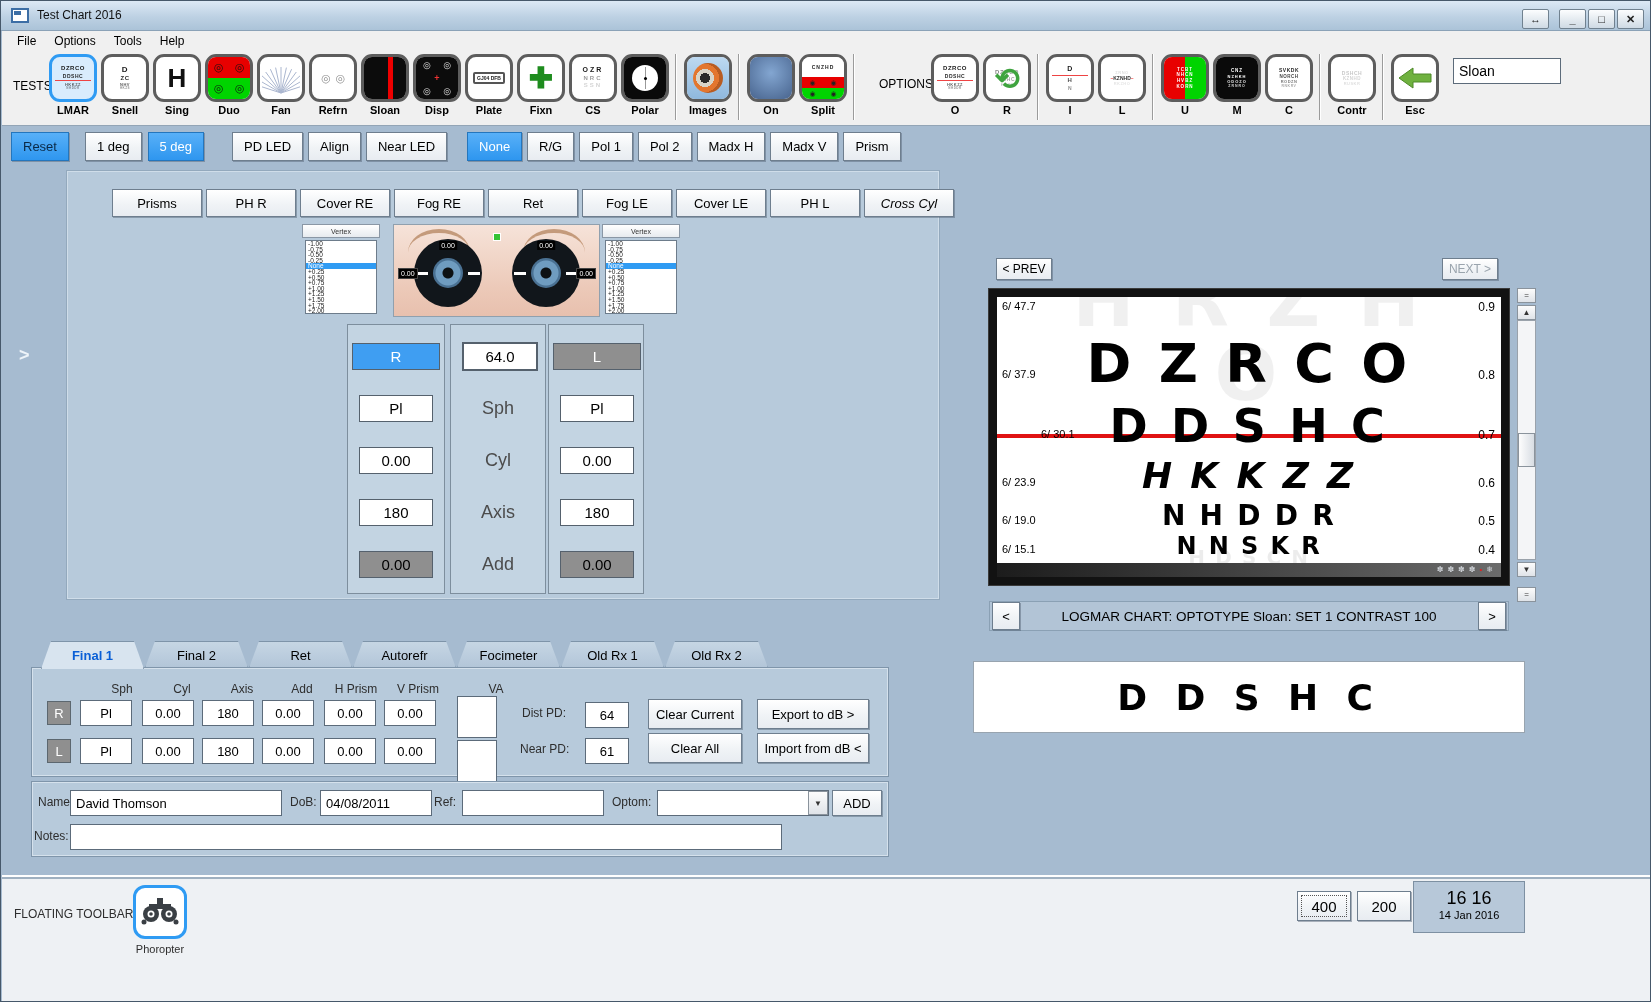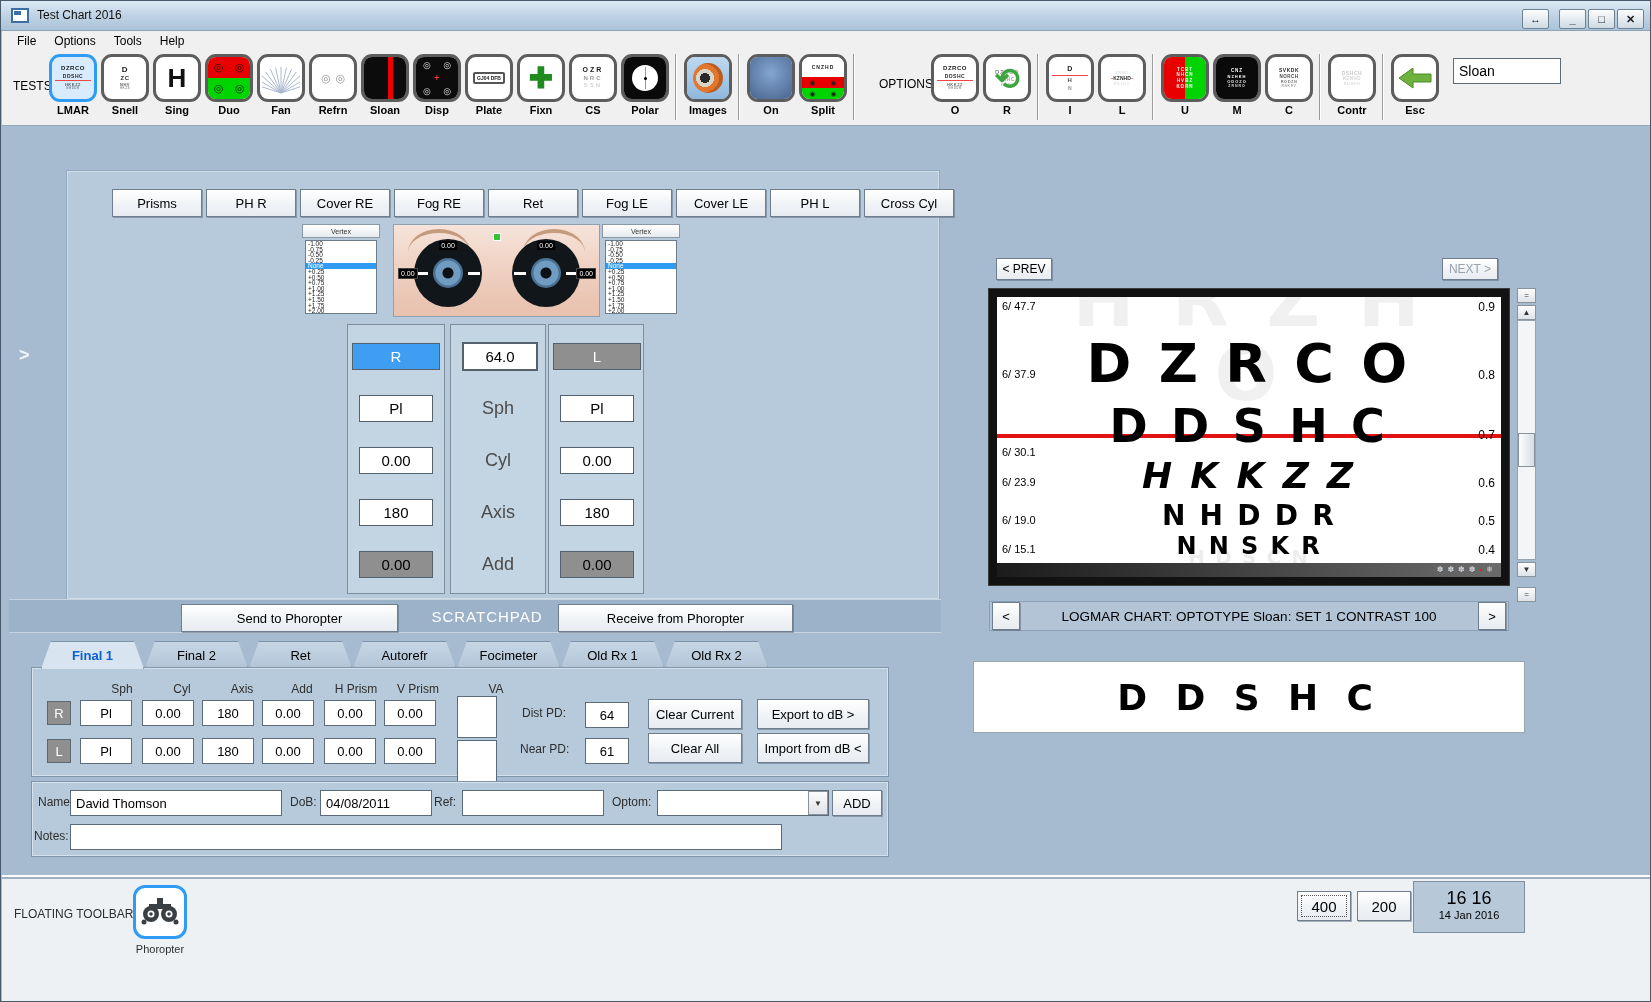--- a/index.html
+++ b/index.html
@@ -365,35 +365,50 @@
             <path d="M15 2 L15 8 L33 8 L33 16 L15 16 L15 22 L1 12 Z" fill="#6fb13f" stroke="#4e8a28" stroke-width="1"></path>
           </svg>
         </div>
         <div class="tool-label">Esc</div>
       </div>
     </div>
   <input class="abs field" style="left: 1452px; top: 57px; width: 108px; height: 26px; font-size: 14px;" value="Sloan">
 
   <div class="abs content-bg"></div>
 
+  <div class="abs" id="controls-row" style="left:10px;top:131px;display:flex;align-items:center;">
+      <div class="wbtn blue darktext" style="height: 27px; padding: 0px 11px; margin-left: 0px;">Reset</div>
+      <div class="wbtn" style="height: 27px; padding: 0px 11px; margin-left: 16px;">1 deg</div>
+      <div class="wbtn blue" style="height: 27px; padding: 0px 11px; margin-left: 6px;">5 deg</div>
+      <div class="wbtn" style="height: 27px; padding: 0px 11px; margin-left: 28px;">PD LED</div>
+      <div class="wbtn" style="height: 27px; padding: 0px 11px; margin-left: 5px;">Align</div>
+      <div class="wbtn" style="height: 27px; padding: 0px 11px; margin-left: 5px;">Near LED</div>
+      <div class="wbtn blue" style="height: 27px; padding: 0px 11px; margin-left: 20px;">None</div>
+      <div class="wbtn" style="height: 27px; padding: 0px 11px; margin-left: 5px;">R/G</div>
+      <div class="wbtn" style="height: 27px; padding: 0px 11px; margin-left: 5px;">Pol 1</div>
+      <div class="wbtn" style="height: 27px; padding: 0px 11px; margin-left: 5px;">Pol 2</div>
+      <div class="wbtn" style="height: 27px; padding: 0px 11px; margin-left: 5px;">Madx H</div>
+      <div class="wbtn" style="height: 27px; padding: 0px 11px; margin-left: 5px;">Madx V</div>
+      <div class="wbtn" style="height: 27px; padding: 0px 11px; margin-left: 5px;">Prism</div>
+    </div>
 
   <div class="abs collapse-arrow" style="left:18px;top:344px;">&gt;</div>
   <div class="abs collapse-arrow" style="left:912px;top:344px;">&lt;</div>
 
   <div class="abs inset" id="inset">
     <div id="function-row" style="position:absolute;left:44px;top:17px;display:flex;gap:4px;">
         <div class="wbtn" style="width: 88px; height: 26px;">Prisms</div>
         <div class="wbtn" style="width: 88px; height: 26px;">PH R</div>
         <div class="wbtn" style="width: 88px; height: 26px;">Cover RE</div>
         <div class="wbtn" style="width: 88px; height: 26px;">Fog RE</div>
         <div class="wbtn" style="width: 88px; height: 26px;">Ret</div>
         <div class="wbtn" style="width: 88px; height: 26px;">Fog LE</div>
         <div class="wbtn" style="width: 88px; height: 26px;">Cover LE</div>
         <div class="wbtn" style="width: 88px; height: 26px;">PH L</div>
-        <div class="wbtn" style="width: 88px; height: 26px;">Cross Cyl</div>
+        <div class="wbtn" style="width: 88px; height: 26px; font-style: italic;">Cross Cyl</div>
       </div>
     <div id="aux-left">
         <div class="aux-h" style="left: 234px; top: 52px; width: 78px;">Vertex</div>
         <div class="aux-list" style="left: 237px; top: 68px; width: 72px; height: 74px;">
           <div class="aux-row">-1.00</div>
           <div class="aux-row">-0.75</div>
           <div class="aux-row">-0.50</div>
           <div class="aux-row">-0.25</div>
           <div class="aux-row sel">None</div>
           <div class="aux-row">+0.25</div>
@@ -461,25 +476,20 @@
         <div class="rx-box" style="left: 480px; top: 152px; width: 94px; height: 268px;">
           <div class="rx-head gray" style="top: 18px;">L</div>
           <div class="rx-field" style="top: 70px;">Pl</div>
           <div class="rx-field" style="top: 122px;">0.00</div>
           <div class="rx-field" style="top: 174px;">180</div>
           <div class="rx-field dis" style="top: 226px;">0.00</div>
         </div>
       </div>
   </div>
 
-  <div class="abs scratch-band">
-    <div class="wbtn" style="position:absolute;left:172px;top:4px;width:215px;height:26px;">Send to  Phoropter</div>
-    <div class="scratch-title" style="position:absolute;left:418px;top:8px;width:120px;text-align:center;">SCRATCHPAD</div>
-    <div class="wbtn" style="position:absolute;left:549px;top:4px;width:233px;height:26px;">Receive from  Phoropter</div>
-  </div>
 
   <div class="abs" id="tabs">
       <div class="tab active">Final 1</div>
       <div class="tab">Final 2</div>
       <div class="tab">Ret</div>
       <div class="tab">Autorefr</div>
       <div class="tab">Focimeter</div>
       <div class="tab">Old Rx 1</div>
       <div class="tab">Old Rx 2</div>
     </div>
@@ -538,21 +548,21 @@
   <div class="abs wbtn" style="left:1441px;top:257px;width:56px;height:22px;font-size:12px;color:#9aa4ad;">NEXT &gt;</div>
 
   <div class="abs chart-frame"></div>
   <div class="abs chart-inner" id="chart-inner">
       <div class="c-acuity" style="top: 3px;">6/ 47.7</div>
       <div class="c-logmar" style="top: 3px;">0.9</div>
       <div class="c-letters" style="font-size: 74px; top: -34px; opacity: 0.055;">H R Z H O</div>
       <div class="c-acuity" style="top: 71px;">6/ 37.9</div>
       <div class="c-logmar" style="top: 71px;">0.8</div>
       <div class="c-letters" style="font-size: 54px; top: 40px;">D Z R C O</div>
-      <div class="c-acuity" style="top: 149px;">6/ 30.1</div>
+      <div class="c-acuity" style="top: 131px; margin-left: 39px;">6/ 30.1</div>
       <div class="c-logmar" style="top: 131px;">0.7</div>
       <div class="c-redline" style="top: 137px;"></div>
       <div class="c-letters" style="font-size: 46px; top: 106px;">D D S H C</div>
       <div class="c-acuity" style="top: 179px;">6/ 23.9</div>
       <div class="c-logmar" style="top: 179px;">0.6</div>
       <div class="c-letters" style="font-size: 36px; top: 161px; font-style: italic;">H K K Z Z</div>
       <div class="c-acuity" style="top: 217px;">6/ 19.0</div>
       <div class="c-logmar" style="top: 217px;">0.5</div>
       <div class="c-letters" style="font-size: 28px; top: 205px;">N H D D R</div>
       <div class="c-acuity" style="top: 246px;">6/ 15.1</div>

